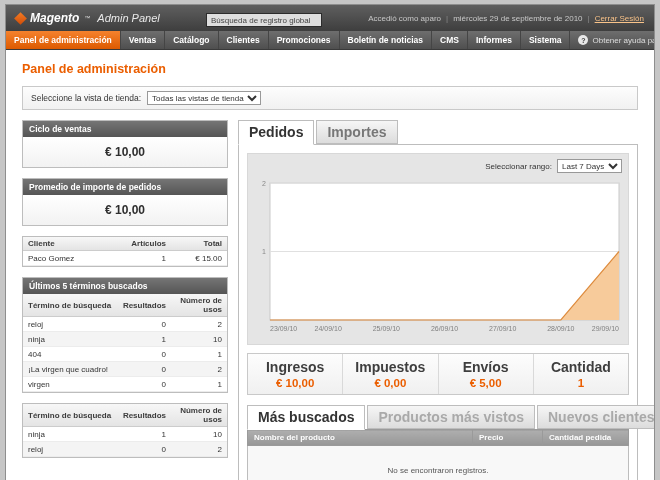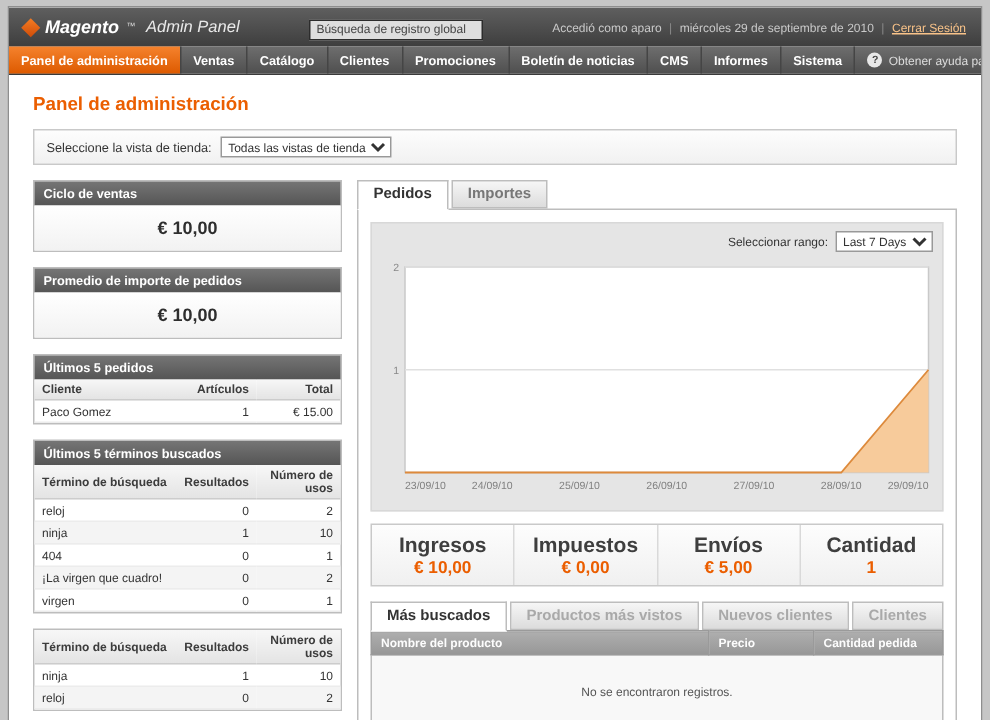--- a/index.html
+++ b/index.html
@@ -39,21 +39,21 @@
   table{border-collapse:collapse;width:100%;font-size:8px;}
   .stable th{background:linear-gradient(#f7f7f7,#e4e4e4);color:#3c3c3c;font-weight:bold;text-align:left;padding:2px 5px;border-bottom:1px solid #ccc;}
   .stable td{padding:2.5px 5px;color:#333;border-bottom:1px solid #ececec;}
   .stable tr:nth-child(even) td{background:#f4f4f4;}
   .stable .num{text-align:right;}
   .stable th.c2{width:44px;}
   .stable th.c3{width:56px;}
 
   .maincol{flex:1;min-width:0;}
   .tabs{display:flex;gap:2px;position:relative;z-index:2;}
-  .tab{font-size:10px;font-weight:bold;color:#777;background:linear-gradient(#f6f6f6,#dcdcdc);border:1px solid #bdbdbd;padding:3px 10px;cursor:pointer;white-space:nowrap;text-align:center;}
+  .tab{font-size:14px;font-weight:bold;color:#777;background:linear-gradient(#f6f6f6,#dcdcdc);border:1px solid #bdbdbd;padding:3px 10px;cursor:pointer;white-space:nowrap;text-align:center;}
   .tab.active{background:#fff;color:#333;border-bottom:1px solid #fff;margin-bottom:-1px;}
   .tab.disabled{color:#a9a9a9;}
   .panel{border:1px solid #bdbdbd;background:#fff;padding:8px;}
   .chartblock{background:#e5e5e5;border:1px solid #d8d8d8;padding:5px 6px;}
   .rangebar{display:flex;justify-content:flex-end;align-items:center;gap:5px;font-size:8px;color:#333;margin-bottom:4px;}
   .totals{display:flex;border:1px solid #c9c9c9;margin-top:8px;background:linear-gradient(#fdfdfd,#f0f0f0);}
   .total{flex:1;text-align:center;padding:5px 4px;border-left:1px solid #d9d9d9;}
   .total:first-child{border-left:none;}
   .t-label{font-size:14px;font-weight:bold;color:#3e3e3e;}
   .t-value{font-size:11.5px;font-weight:bold;color:#eb5e00;margin-top:2px;}
@@ -122,21 +122,20 @@
           <div class="sbox-h">Ciclo de ventas</div>
           <div class="sbox-v">€ 10,00</div>
         </div>
 
         <div class="sbox">
           <div class="sbox-h">Promedio de importe de pedidos</div>
           <div class="sbox-v">€ 10,00</div>
         </div>
 
         <div class="sbox">
-          <div class="sbox-h">Últimos 5 pedidos</div>
           <table class="stable">
             <thead>
                 <tr>
               <th>Cliente</th>
               <th class="c2 num">Artículos</th>
               <th class="c3 num">Total</th>
             </tr>
               </thead>
             <tbody>
 

